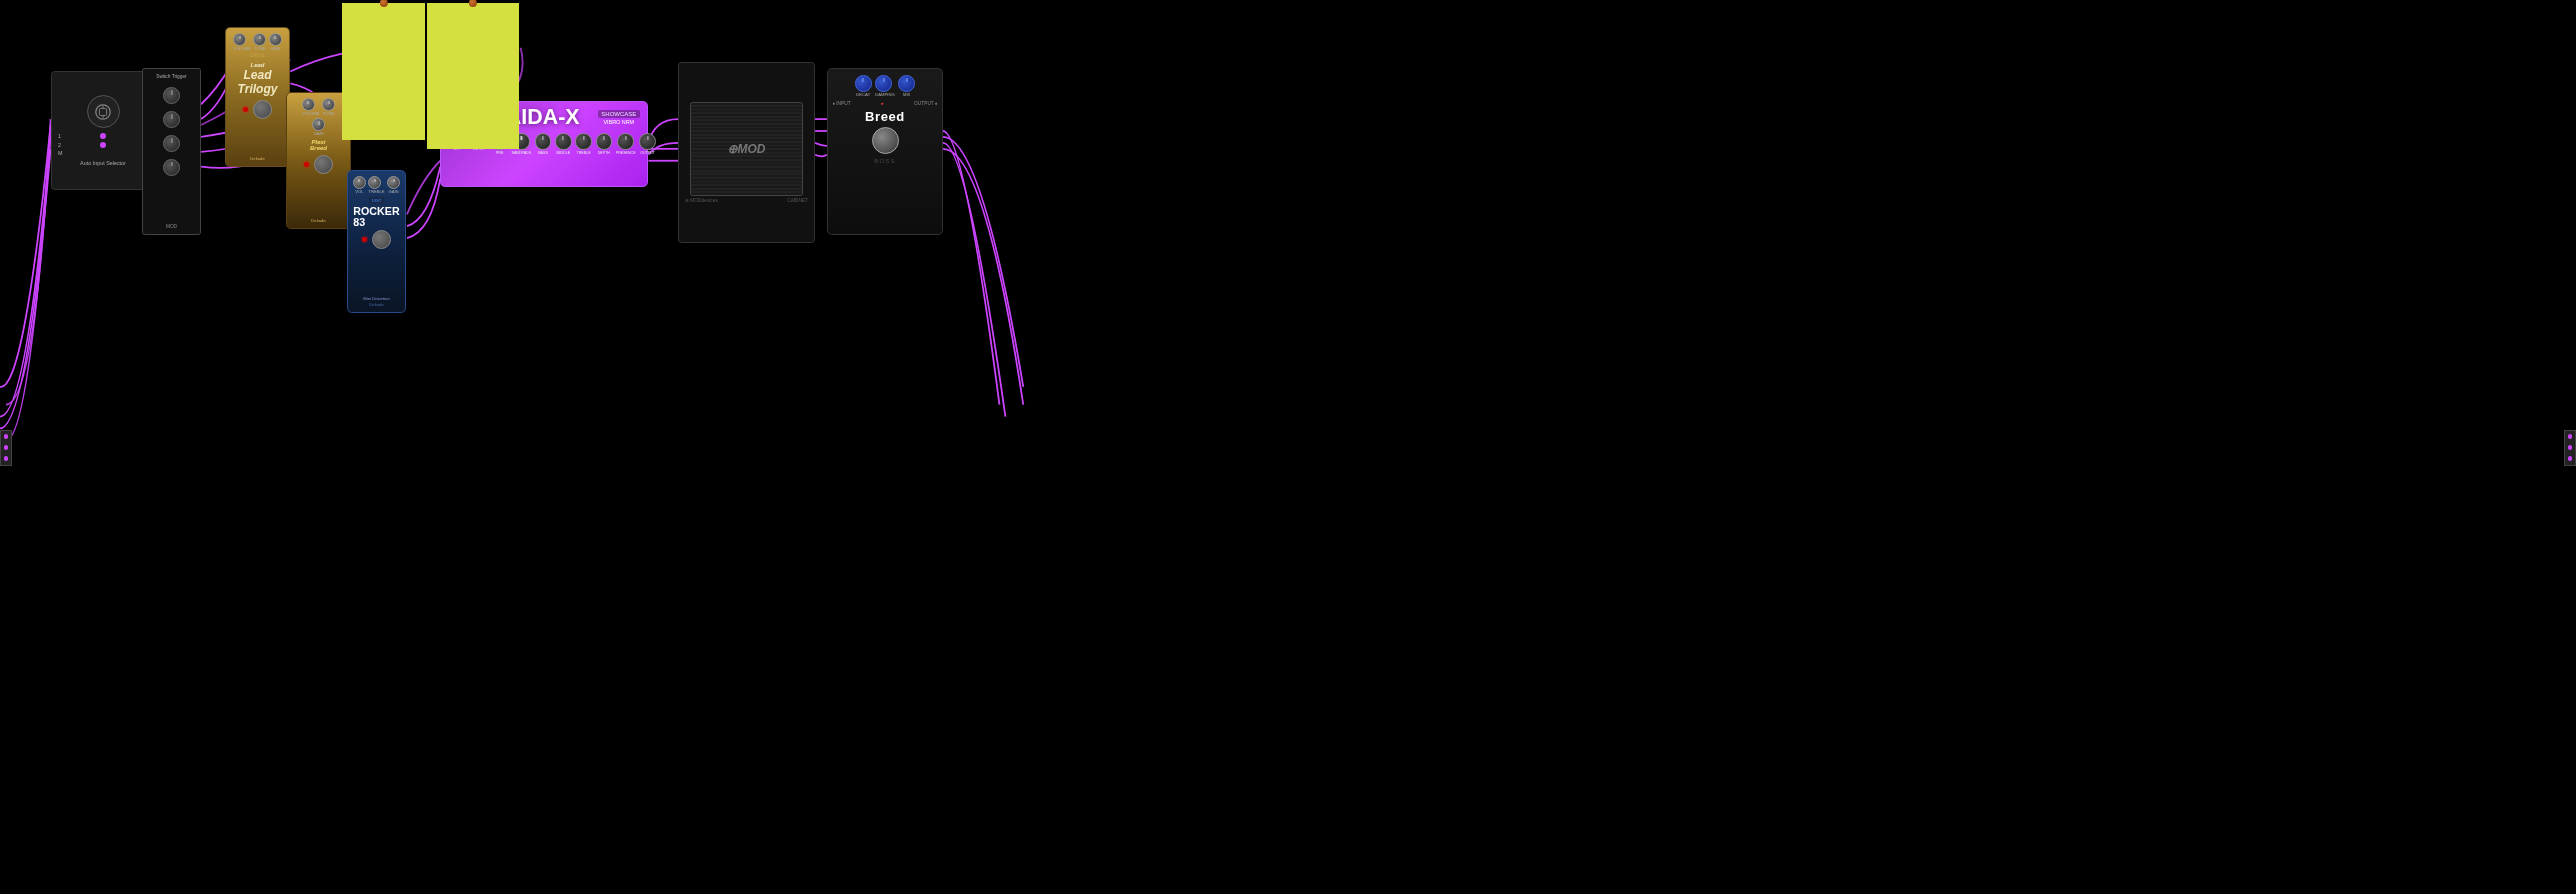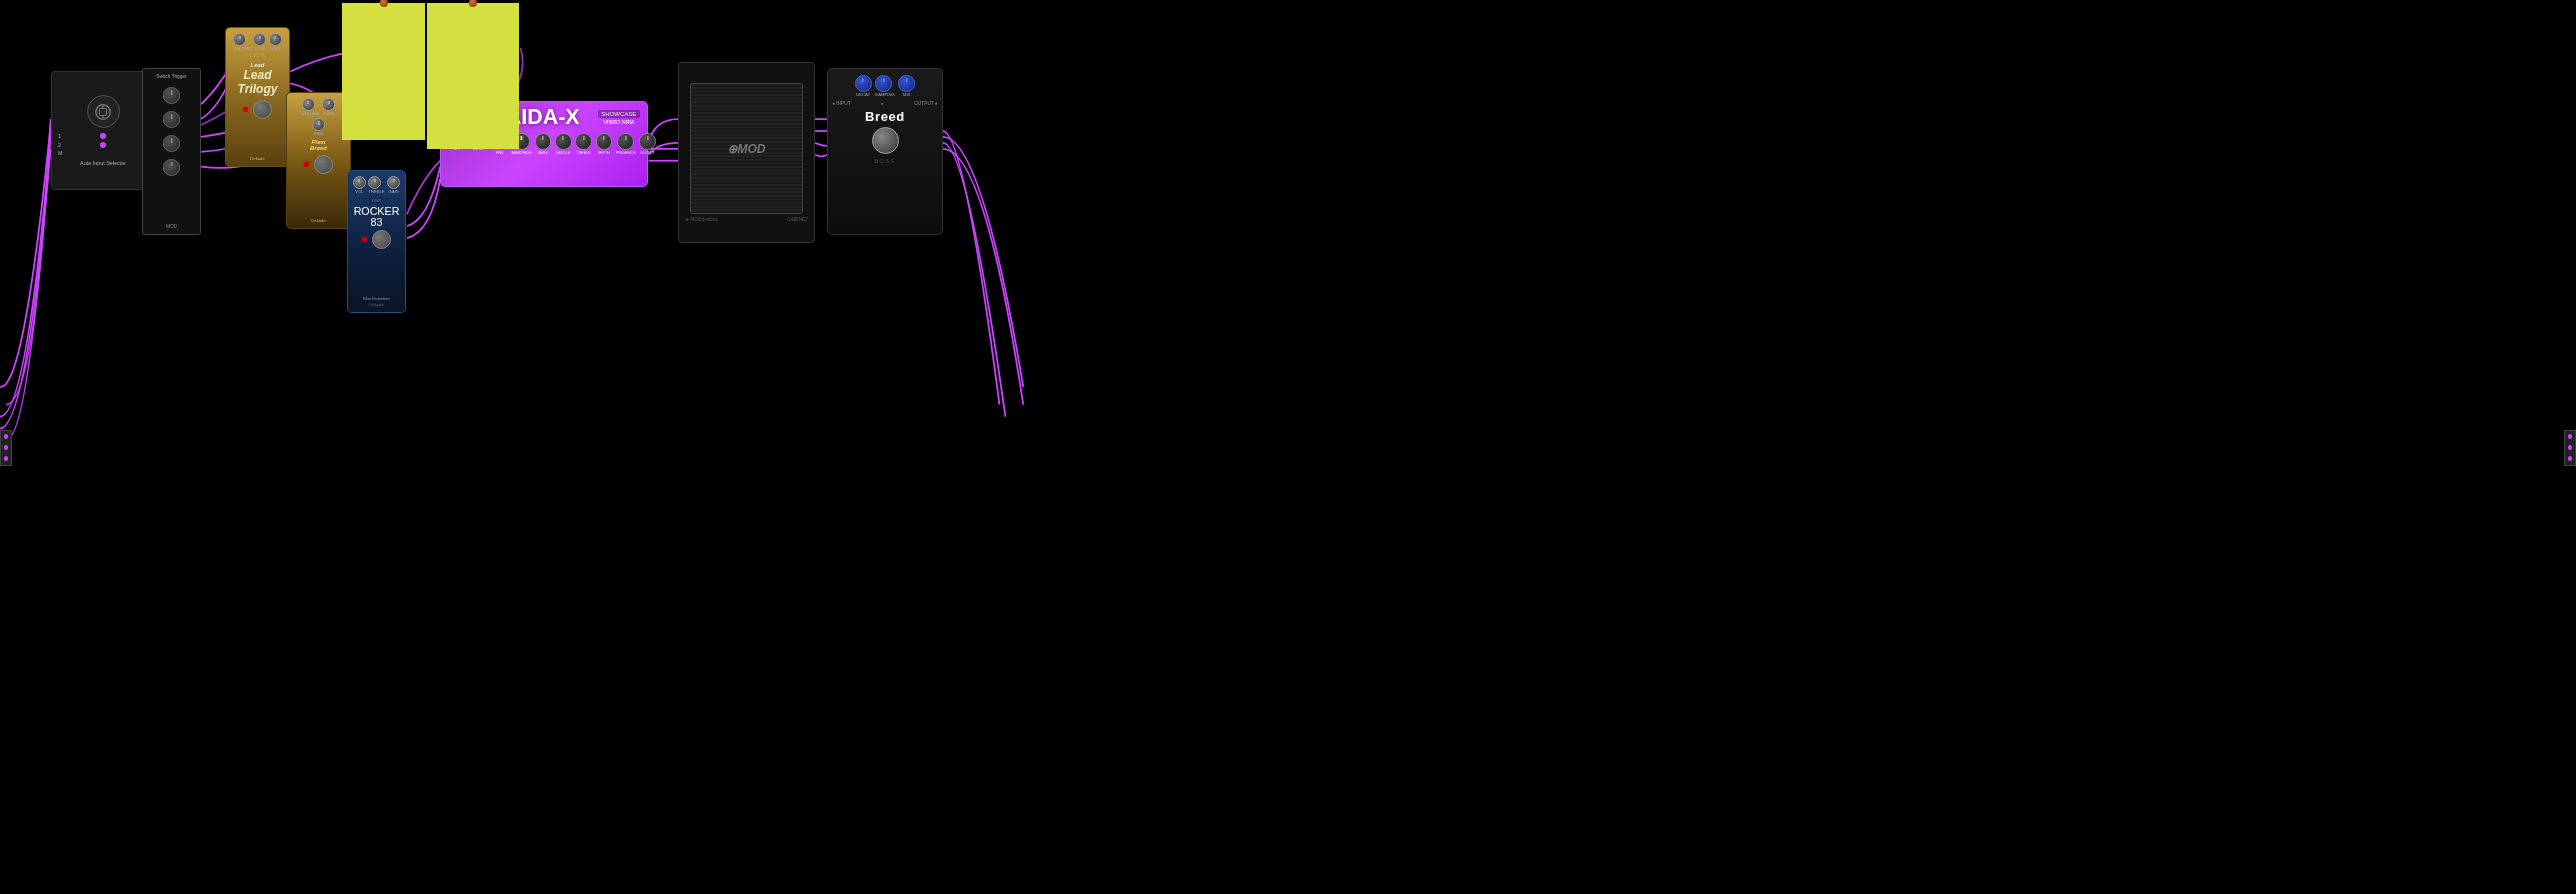--- a/index.html
+++ b/index.html
@@ -218,22 +218,22 @@
       border: 1.2px solid #2a4a8a;
       border-radius: 4.8px;
       display: flex;
       flex-direction: column;
       align-items: center;
       padding: 4.8px 3px;
     }
     #rocker83 .r83-label {
       font-size: 10.7px;
       color: #fff;
-      font-weight: normal;
-      text-align: center;
+      font-weight: bold;
+      text-align: left;
       line-height: 1;
     }
     #rocker83 .r83-type {
       font-size: 4.2px;
       color: #8899cc;
       text-align: center;
       margin-top: auto;
     }
 
     
@@ -321,21 +321,21 @@
       background: #111;
       border: 1.2px solid #333;
       border-radius: 3.6px;
       display: flex;
       flex-direction: column;
       align-items: center;
       justify-content: center;
       padding: 6px;
     }
     #mod-amp .amp-grille {
-      width: 113px; height: 131px;
+      width: 113px; height: 94px;
       background: repeating-linear-gradient(
         0deg,
         #1a1a1a 0px, #1a1a1a 1.8px,
         #222 1.8px, #222 3.6px
       );
       border: 1.8px solid #444;
       border-radius: 2.4px;
       display: flex;
       align-items: center;
       justify-content: center;

